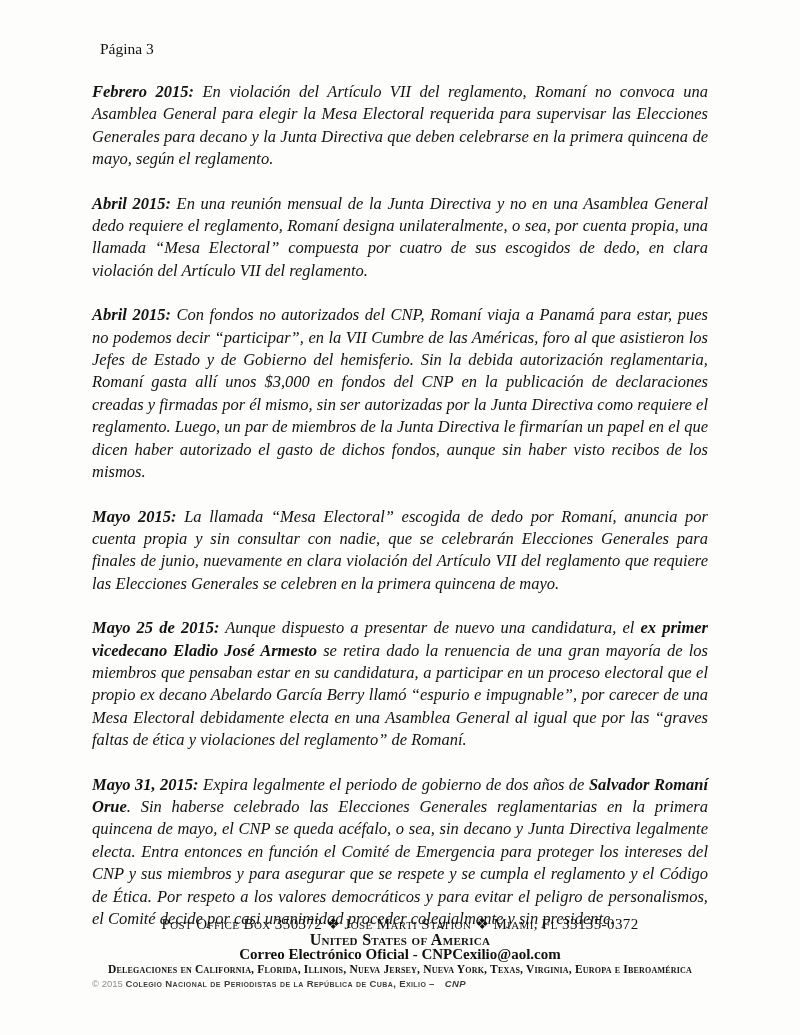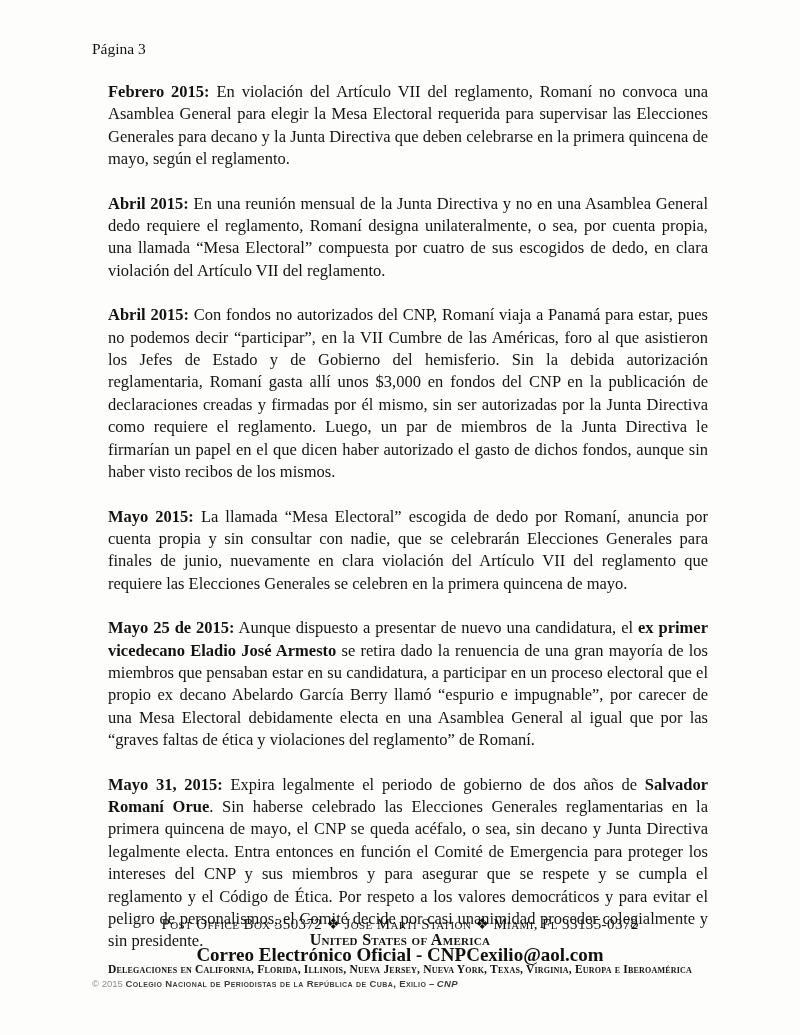--- a/index.html
+++ b/index.html
@@ -22,27 +22,29 @@
   .doc-title {
     font-size: 16.5px;
     font-weight: bold;
     line-height: 21px;
     letter-spacing: 0.1px;
   }
   .page-label {
     font-size: 15.5px;
     line-height: 20px;
     margin-top: 1px;
+    margin-left: 8px;
   }
   .body-text { margin-top: 2px; }
   .para {
-    margin: 22px 0 0 16px;
+    margin: 22px 0 0 0;
     font-size: 16.5px;
     line-height: 22.4px;
     text-align: justify;
+    font-style: italic;
   }
   .para .bold { font-weight: bold; }
   .footer {
     position: absolute;
     left: 0; right: 0; top: 916px;
     text-align: center;
     color: #111;
   }
   .footer-address {
     font-size: 15px;
@@ -52,21 +54,21 @@
     line-height: 17px;
   }
   .footer-country {
     font-size: 16px;
     font-weight: bold;
     font-variant: small-caps;
     letter-spacing: 0.3px;
     line-height: 13px;
   }
   .footer-email {
-    font-size: 19px;
+    font-size: 15px;
     font-weight: bold;
     line-height: 17px;
   }
   .footer-delegations {
     font-size: 11.5px;
     font-weight: bold;
     font-variant: small-caps;
     letter-spacing: 0.2px;
     line-height: 13px;
   }
@@ -83,20 +85,21 @@
     font-weight: bold;
     font-variant: small-caps;
     letter-spacing: 0.4px;
   }
   .copyright .dash { color: #3d3d3d; font-weight: bold; }
   .copyright .cnp {
     color: #3d3d3d;
     font-weight: bold;
     font-style: italic;
     letter-spacing: 0.4px;
+    margin-left: 8px;
   }
 </style>
 </head>
 <body>
 
 <div class="page">
   <div class="content">
     <div class="page-label">Página 3</div>
 
     <div class="body-text">

